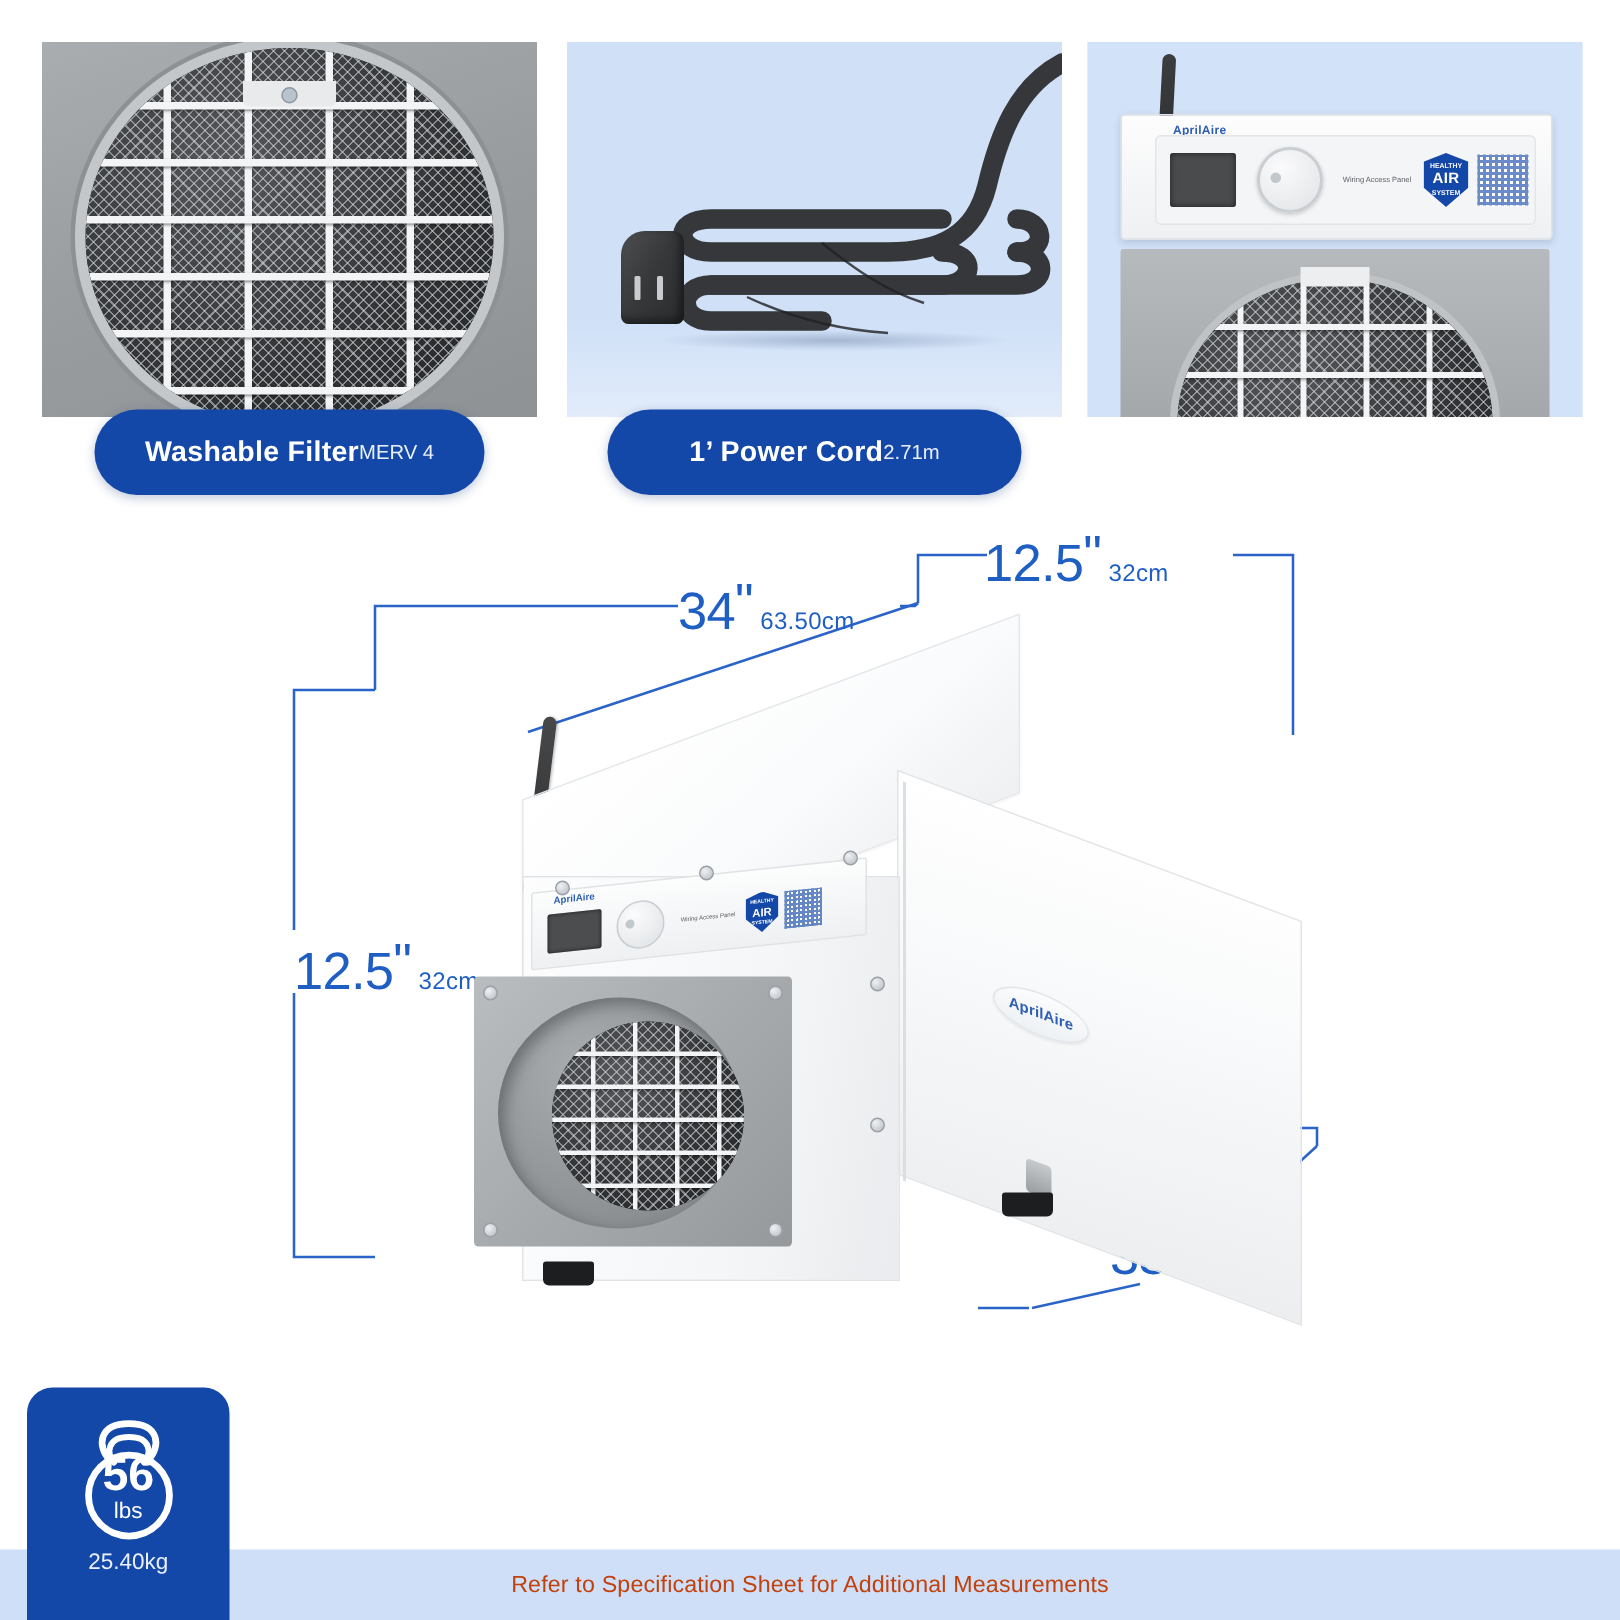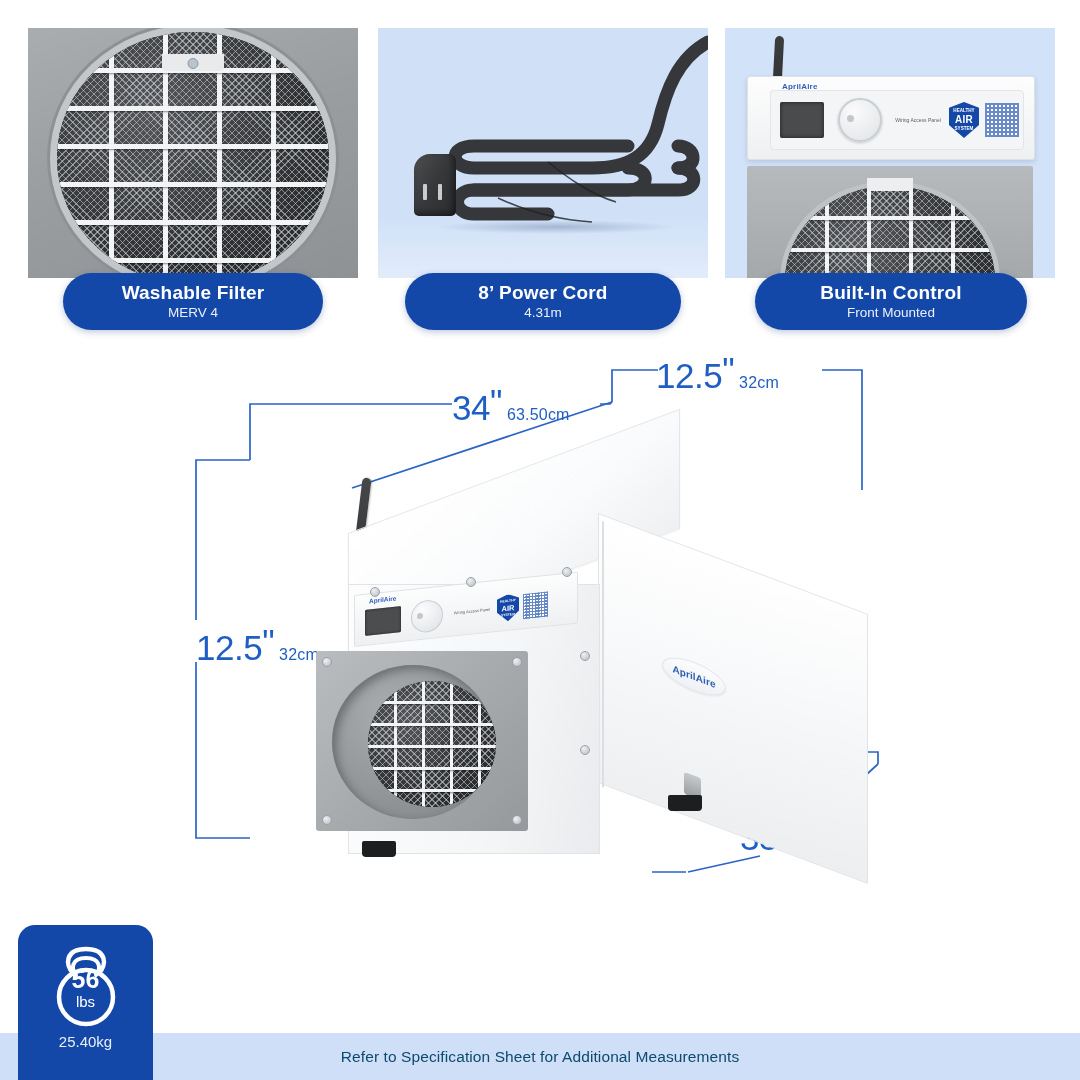--- a/index.html
+++ b/index.html
@@ -87,21 +87,21 @@
   .u3-body{position:absolute;left:22px;top:138px;width:286px;height:120px;
     background:linear-gradient(180deg,#b6babd,#a3a7aa);border-radius:2px;overflow:hidden;}
   .u3-disc{position:absolute;left:50%;top:20px;transform:translateX(-50%);
     width:210px;height:190px;border-radius:50%;background:#2c2d2f;overflow:hidden;
     box-shadow:0 0 0 5px #bfc3c6;}
   .u3-tab{position:absolute;left:50%;top:12px;transform:translateX(-50%);
     width:46px;height:13px;background:#eceef0;border-radius:0 0 3px 3px;z-index:4;}
 
   
   .pill{position:absolute;height:57px;border-radius:29px;background:#1347a8;
-    display:flex;flex-direction:column;align-items:center;justify-content:center;
+    display:flex;flex-direction:row;align-items:center;justify-content:center;
     color:#ffffff;z-index:6;box-shadow:0 2px 7px rgba(12,45,110,.27);}
   .pill-title{font-size:19px;font-weight:bold;letter-spacing:.2px;line-height:1.12;}
   .pill-sub{font-size:13.5px;line-height:1.3;color:#eaf0fb;margin-top:1px;}
   .pill-1{left:63px;top:273px;width:260px;}
   .pill-2{left:405px;top:273px;width:276px;}
   .pill-3{left:755px;top:273px;width:272px;}
 
   
   .diagram{position:absolute;left:0;top:360px;width:1080px;height:560px;}
   .dimlines{position:absolute;left:0;top:0;}
@@ -174,28 +174,28 @@
   .drain{position:absolute;left:414px;top:320px;width:17px;height:22px;
     background:linear-gradient(180deg,#c6cacd,#9a9ea1);border-radius:3px;transform:skewY(20.5deg);}
 
   
   .weight{position:absolute;left:18px;top:925px;width:135px;height:155px;
     background:#1347a8;border-radius:17px 17px 0 0;
     display:flex;flex-direction:column;align-items:center;justify-content:flex-start;
     padding-top:14px;box-sizing:border-box;z-index:8;}
   .kb{position:relative;width:86px;height:88px;}
   .kb-label{position:absolute;left:0;top:28px;width:100%;text-align:center;color:#fff;}
-  .kb-num{font-size:25px;font-weight:bold;line-height:1;}
+  .kb-num{font-size:31px;font-weight:bold;line-height:1;}
   .kb-unit{font-size:15px;line-height:1.25;margin-top:1px;}
   .weight-kg{color:#eaf0fb;font-size:15px;margin-top:6px;}
 
   
   .footer{position:absolute;left:0;bottom:0;width:1080px;height:47px;
     background:#cfdff8;display:flex;align-items:center;justify-content:center;}
-  .footer-text{color:#0c4a6e;font-size:15.5px;letter-spacing:.1px;}
+  .footer-text{color:#c2410c;font-size:15.5px;letter-spacing:.1px;}
 </style>
 </head>
 <body>
 
 <div class="cards">
 
   <div class="card card-1">
     <div class="filter-housing">
       <div class="filter-disc">
         <div class="mesh"></div>
@@ -267,26 +267,22 @@
         <div class="u3-tab"></div>
       </div>
     </div>
   </div>
 
   <div class="pill pill-1">
     <div class="pill-title">Washable Filter</div>
     <div class="pill-sub">MERV 4</div>
   </div>
   <div class="pill pill-2">
-    <div class="pill-title">8’ Power Cord</div>
-    <div class="pill-sub">4.31m</div>
-  </div>
-  <div class="pill pill-3">
-    <div class="pill-title">Built-In Control</div>
-    <div class="pill-sub">Front Mounted</div>
+    <div class="pill-title">1’ Power Cord</div>
+    <div class="pill-sub">2.71m</div>
   </div>
 </div>
 
 <div class="diagram">
 
   <svg class="dimlines" width="1080" height="560">
     <g stroke="#2a64c8" stroke-width="1.7" fill="none">
 
       <path d="M250 100 L250 44 L452 44"></path>
       <path d="M600 44 L610 44 L612 42"></path>

